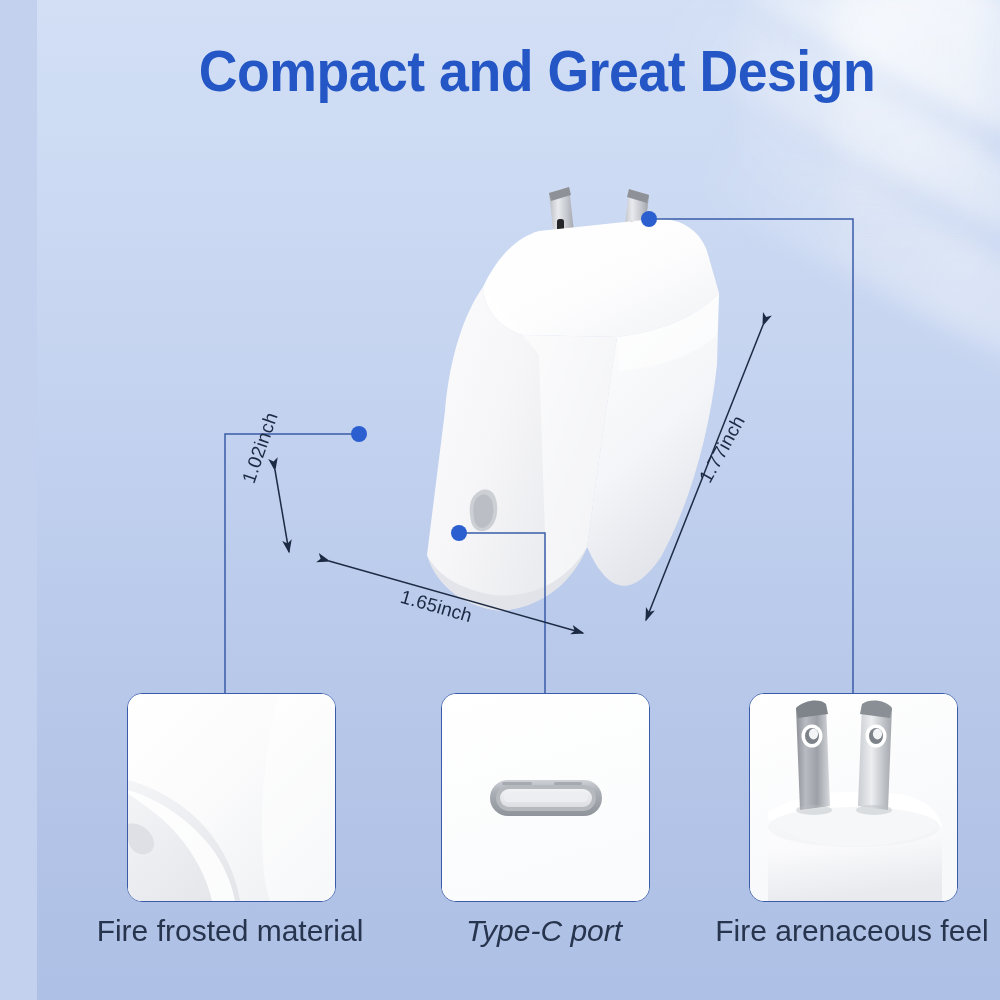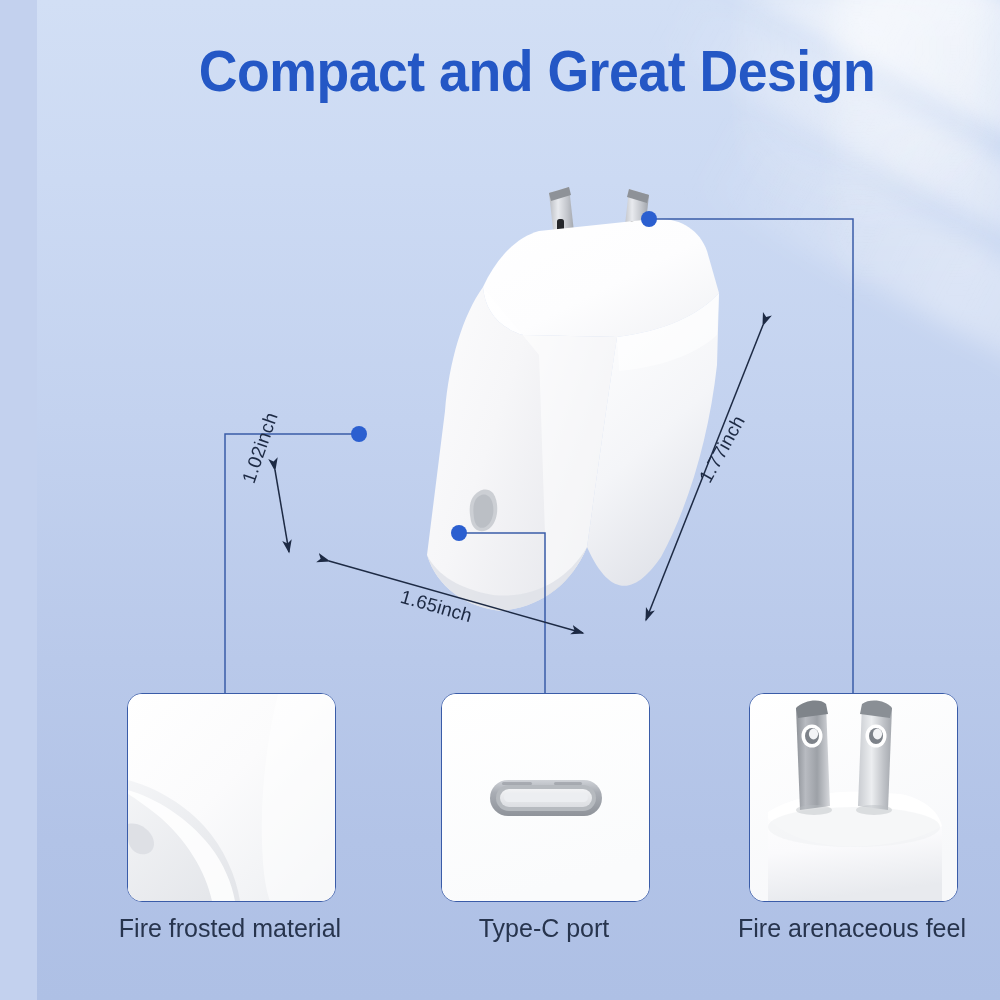--- a/index.html
+++ b/index.html
@@ -71,24 +71,24 @@
     border:1.4px solid #3a5ca8;border-radius:15px;
     background:#fff;overflow:hidden;
   }
   #panel1{left:90px;}
   #panel2{left:404px;}
   #panel3{left:712px;}
   .panel-svg{position:absolute;left:0;top:0;}
   .caption{
     position:absolute;top:914px;width:300px;text-align:center;
     font-family:"Liberation Sans","DejaVu Sans",sans-serif;
-    font-size:25px;color:#27344d;white-space:nowrap;
+    font-size:30px;color:#27344d;white-space:nowrap;
   }
   #cap1{left:43px;}
-  #cap2{left:357px;}
+  #cap2{left:357px;font-style:italic;}
   #cap3{left:665px;}
 </style>
 </head>
 <body>
 
 <div id="stage">
 
   <div class="streak s1"></div>
   <div class="streak s2"></div>
   <div class="streak s3"></div>

